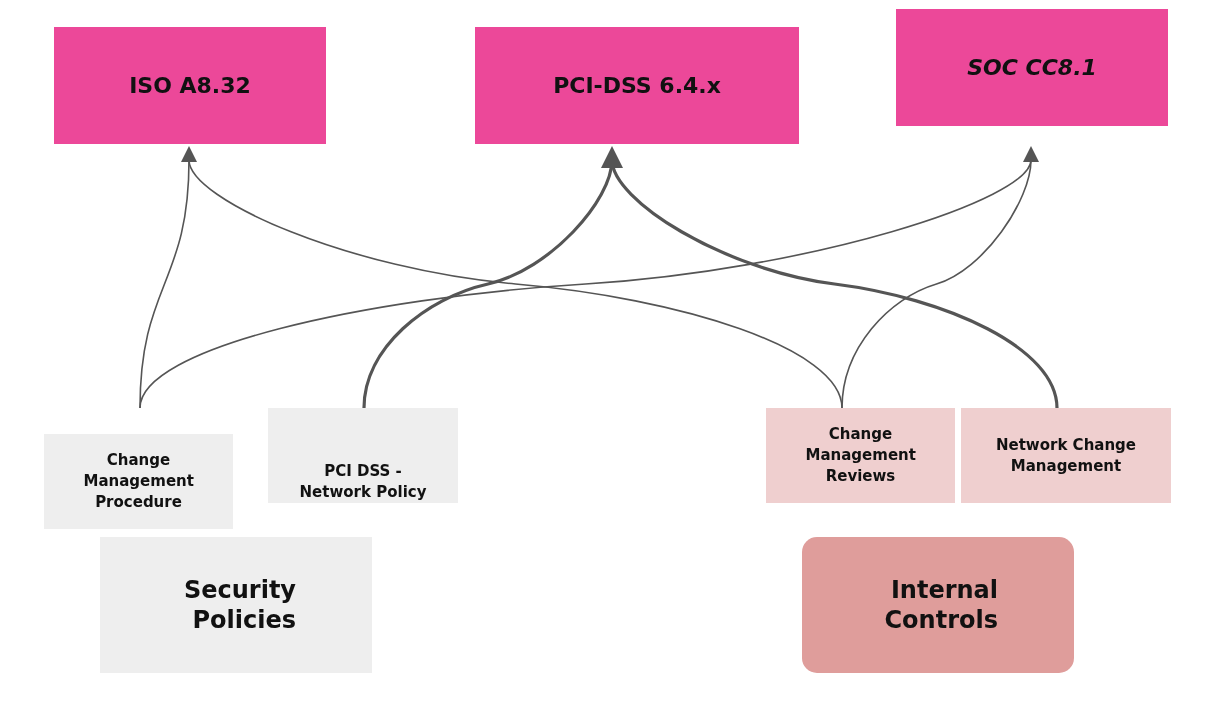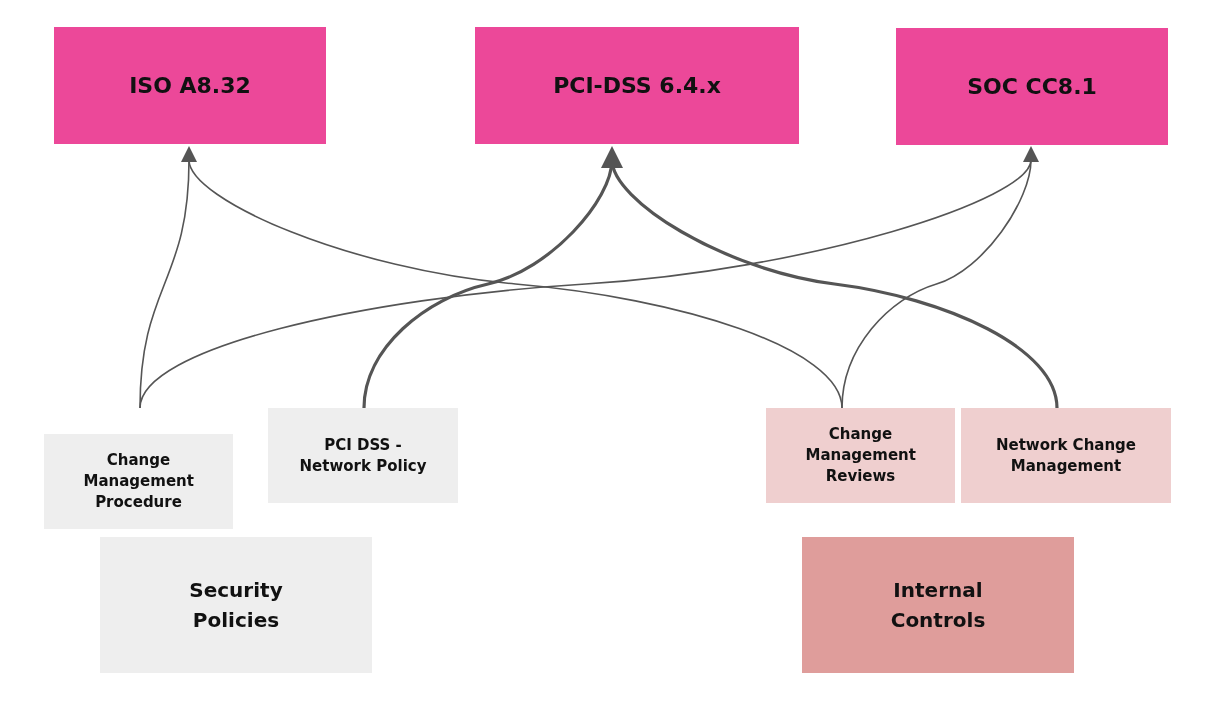--- a/index.html
+++ b/index.html
@@ -4,23 +4,23 @@
   <style>
     html, body { margin: 0; padding: 0; background: #ffffff; }
     body { width: 1206px; height: 710px; position: relative; overflow: hidden;
            font-family: "DejaVu Sans", sans-serif; }
     .box { position: absolute; display: flex; align-items: center; justify-content: center;
            text-align: center; color: #111111; font-weight: bold; box-sizing: border-box; }
     .framework { background: #ec4899; font-size: 22px; }
     .item { font-size: 15px; line-height: 21px; padding: 0 8px; }
     .policy { background: #eeeeee; }
     .control { background: #efcfcf; }
-    .category { font-size: 20px; line-height: 30px; }
+    .category { font-size: 24px; line-height: 30px; text-align: right; }
     .cat-policy { background: #eeeeee; }
-    .cat-control { background: #df9d9b; }
+    .cat-control { background: #df9d9b; border-radius: 15px; }
     svg.links { position: absolute; left: 0; top: 0; }
   </style>
 </head>
 <body>
 
 <svg class="links" width="1206" height="710" viewBox="0 0 1206 710">
   <g id="link-group">
       <path d="M140,408 C140,284 189,284 189,160" fill="none" stroke="#555555" stroke-width="1.6"></path>
       <path d="M140,408 C140,348 362.75,298 585.5,284 S1031,200 1031,160" fill="none" stroke="#555555" stroke-width="1.6"></path>
       <path d="M364,408 C364,348 426,298 488,284 S612,200 612,160" fill="none" stroke="#555555" stroke-width="3.2"></path>
@@ -34,28 +34,28 @@
       <polygon points="1031,146 1023,162 1039,162" fill="#555555"></polygon>
     </g>
 </svg>
 
 <div class="box framework" style="left:54px; top:27px; width:272px; height:117px;">
   <span>ISO A8.32</span>
 </div>
 <div class="box framework" style="left:475px; top:27px; width:324px; height:117px;">
   <span>PCI-DSS 6.4.x</span>
 </div>
-<div class="box framework" style="left:896px; top:28px; width:272px; height:117px;">
+<div class="box framework" style="left:896px; top:9px; width:272px; height:117px;font-style:italic;">
   <span>SOC CC8.1</span>
 </div>
 
 <div class="box item policy" style="left:44px; top:408px; width:189px; height:95px;margin-top:26px;">
   <span style="display:block; width:110px;">Change Management Procedure</span>
 </div>
-<div class="box item policy" style="left:268px; top:408px; width:190px; height:95px;">
+<div class="box item policy" style="left:268px; top:408px; width:190px; height:95px;align-items:flex-end;">
   <span style="display:block; width:140px;">PCI DSS - Network Policy</span>
 </div>
 <div class="box item control" style="left:746px; top:408px; width:189px; height:95px;margin-left:20px;">
   <span style="display:block; width:110px;">Change Management Reviews</span>
 </div>
 <div class="box item control" style="left:961px; top:408px; width:210px; height:95px;">
   <span style="display:block; width:160px;">Network Change Management</span>
 </div>
 
 <div class="box category cat-policy" style="left:100px; top:537px; width:272px; height:136px;">

